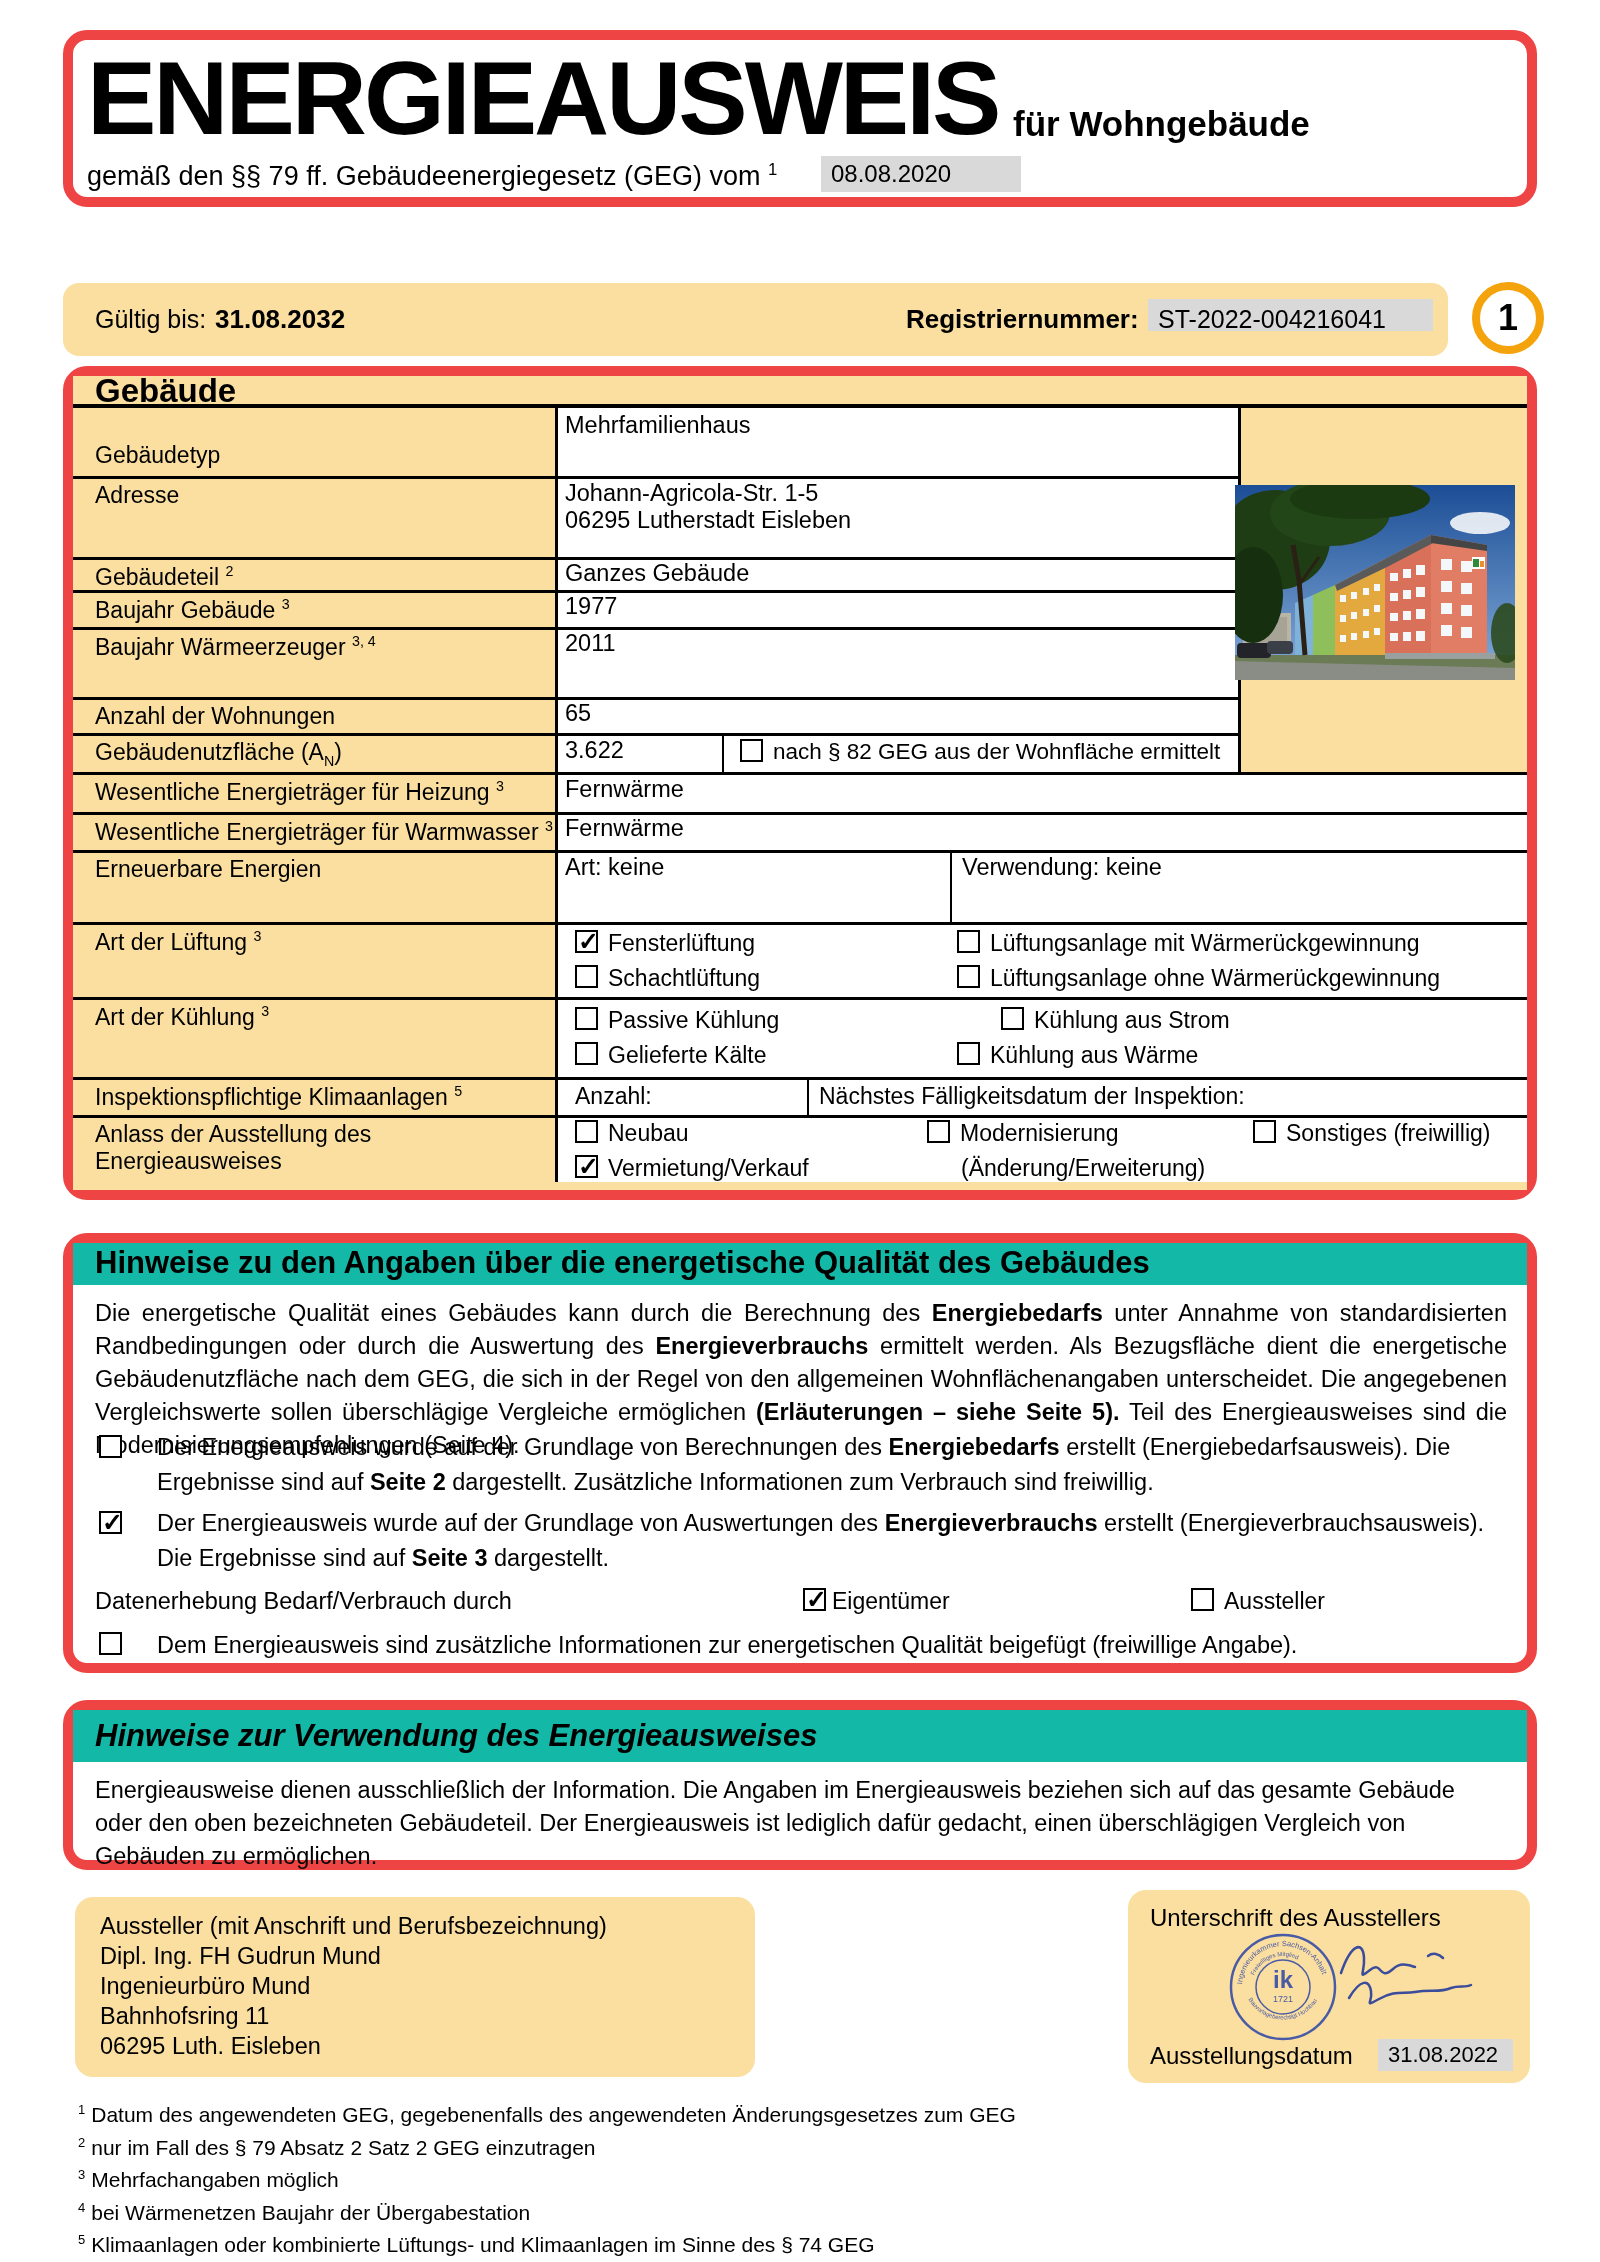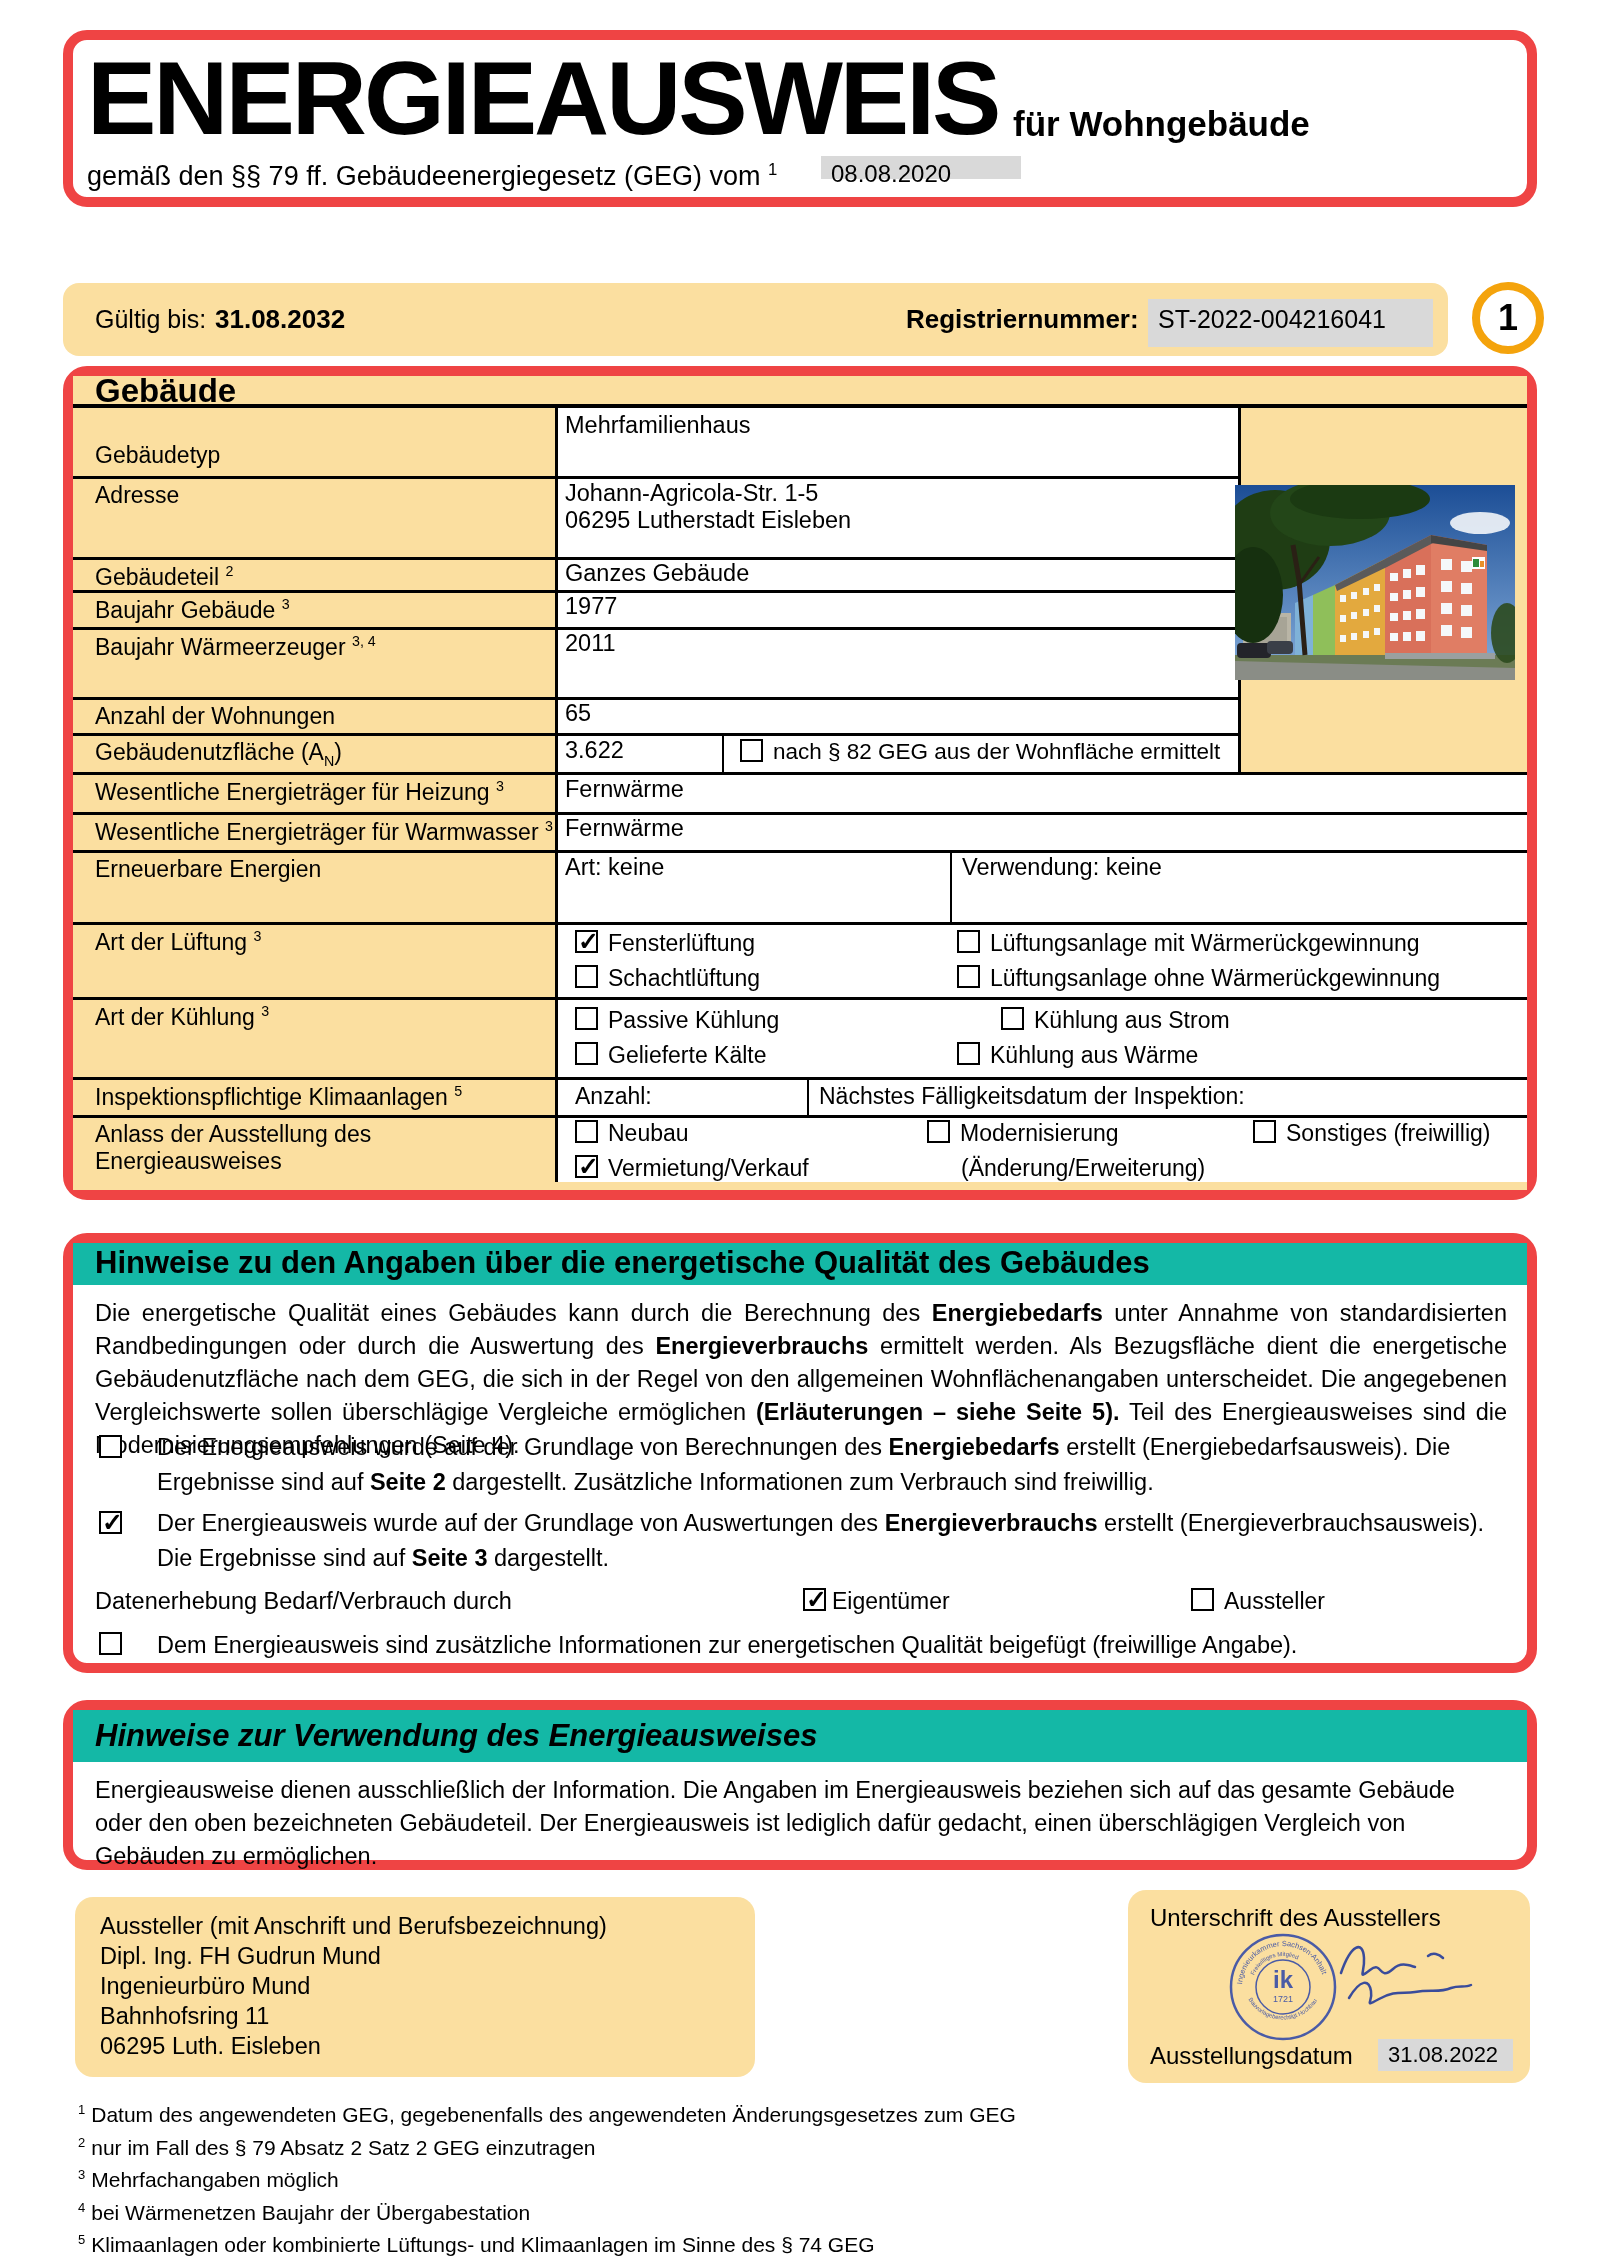--- a/index.html
+++ b/index.html
@@ -10,21 +10,21 @@
   .ypanel{position:absolute;background:#FBDFA0;border-radius:18px;}
   .grayfield{background:#D9D9D9;display:inline-block;}
   .b{font-weight:bold;}
   sup{font-size:62%;}
   sub{font-size:62%;}
   
   .main-title{position:absolute;left:14px;top:6px;font-size:104px;font-weight:bold;
               letter-spacing:-3px;line-height:1;white-space:nowrap;}
   .title-suffix{position:absolute;left:940px;top:64px;font-size:35px;font-weight:bold;white-space:nowrap;}
   .law-row{position:absolute;left:14px;top:120px;font-size:27px;white-space:nowrap;}
-  .law-date{position:absolute;left:748px;top:116px;width:200px;height:23px;font-size:24px;
+  .law-date{position:absolute;left:748px;top:116px;width:200px;height:36px;font-size:24px;
             line-height:36px;padding-left:10px;}
   
   .vbar-label{position:absolute;font-size:25px;white-space:nowrap;}
   .page-circle{position:absolute;left:1472px;top:282px;width:72px;height:72px;border-radius:50%;
                border:8px solid #F4A30C;background:#fff;text-align:center;
                font-size:36px;font-weight:bold;line-height:56px;}
   
   .binner{position:absolute;left:73px;top:376px;width:1454px;height:814px;background:#FBDFA0;}
   .lbl{position:absolute;font-size:23px;white-space:nowrap;}
   .val{position:absolute;font-size:23.5px;white-space:nowrap;}
@@ -56,21 +56,21 @@
     <div class="law-row">
       <span>gemäß den §§ 79 ff. Gebäudeenergiegesetz (GEG) vom</span>&nbsp;<sup>1</sup>
     </div>
     <div class="law-date grayfield">08.08.2020</div>
   </div>
 
   <div class="ypanel" style="left:63px;top:283px;width:1385px;height:73px;border-radius:16px;">
     <div class="vbar-label" style="left:32px;top:22px;">Gültig bis:</div>
     <div class="vbar-label" style="left:152px;top:21px;font-weight:bold;font-size:26px;">31.08.2032</div>
     <div class="vbar-label" style="left:843px;top:21px;font-weight:bold;font-size:26px;">Registriernummer:</div>
-    <div class="grayfield" style="position:absolute;left:1085px;top:16px;width:285px;height:48px;font-size:25px;line-height:40px;padding-left:10px;">ST-2022-004216041</div>
+    <div class="grayfield" style="position:absolute;left:1085px;top:16px;width:285px;height:32px;font-size:25px;line-height:40px;padding-left:10px;">ST-2022-004216041</div>
   </div>
   <div class="page-circle">1</div>
 
   <div class="obox" style="left:63px;top:366px;width:1474px;height:834px;background:#FBDFA0;"></div>
   <div class="binner">
     <div style="position:absolute;left:22px;top:-4px;font-size:33px;font-weight:bold;text-decoration:underline;">Gebäude</div>
     <div class="hline" style="left:0;top:28px;width:1454px;height:4px;"></div>
 
     <div class="wcell" style="left:482px;top:32px;width:683px;height:68px;"></div>
     <div class="wcell" style="left:482px;top:100px;width:683px;height:81px;"></div>

